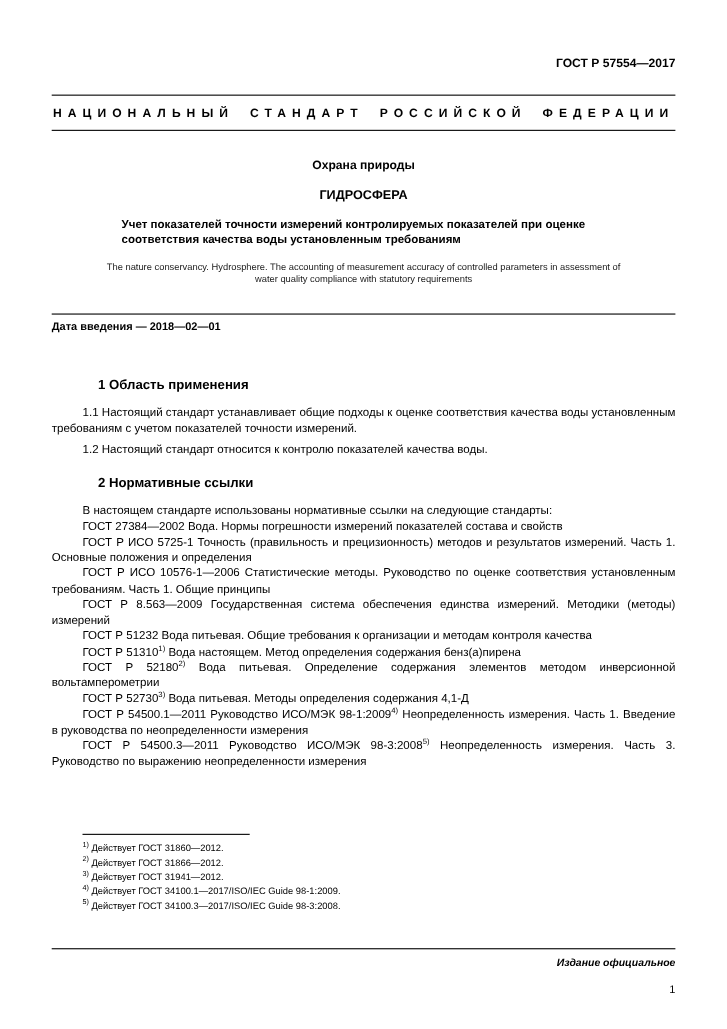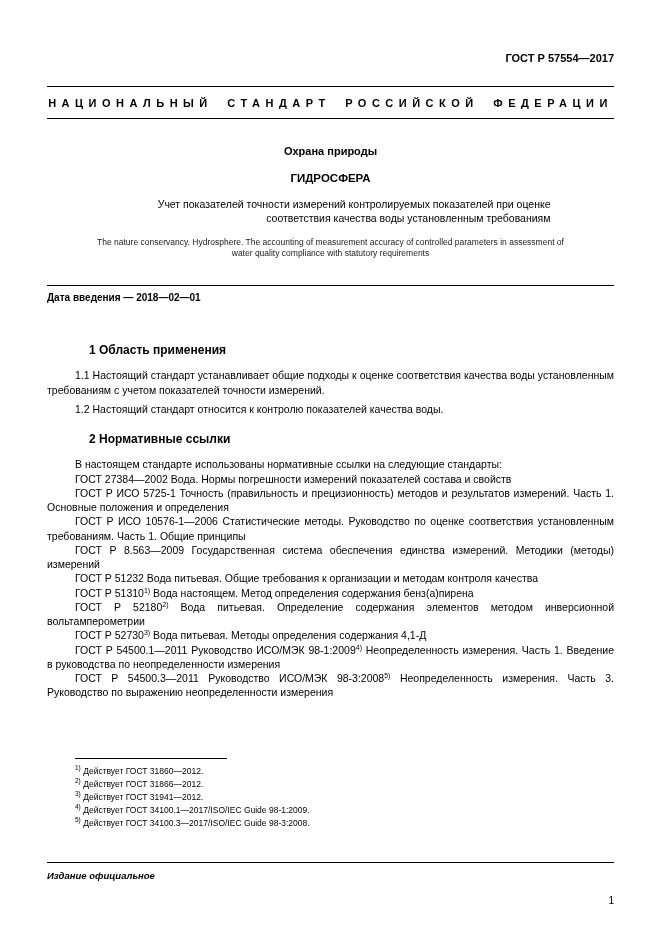--- a/index.html
+++ b/index.html
@@ -24,21 +24,21 @@
     text-align: center;
   }
   .banner-text {
     font-size: 11px; font-weight: bold;
     letter-spacing: 5.5px; word-spacing: 6px;
     white-space: nowrap;
   }
   .subject { text-align: center; font-weight: bold; font-size: 11px; margin-top: 26px; }
   .doc-title { text-align: center; font-weight: bold; font-size: 11.5px; margin-top: 15px; }
   .subtitle {
-    text-align: right; font-weight: normal; font-size: 10.5px;
+    text-align: left; font-weight: bold; font-size: 10.5px;
     line-height: 1.35; margin: 13px auto 0 auto; width: 440px;
   }
   .title-en {
     text-align: center; font-size: 8.5px; line-height: 1.3;
     margin: 12px auto 0 auto; width: 480px; color: #1a1a1a;
   }
   .date-rule { border: none; border-top: 1.2px solid #000; margin: 26px 0 0 0; }
   .effective-date { font-weight: bold; font-size: 10px; margin-top: 6px; }
   .section-heading { font-weight: bold; font-size: 12px; margin: 40px 0 0 42px; }
   .section-heading.second { margin-top: 16px; }
@@ -51,21 +51,21 @@
   .refs { margin-top: 0; }
   sup.ref-sup { font-size: 7px; line-height: 0; }
   .footnotes-block { margin-top: 58px; }
   .footnote-separator { border: none; border-top: 1px solid #000; width: 152px; margin: 0 0 6px 28px; }
   p.fn {
     font-size: 8.5px; line-height: 1.55; margin: 0 0 0 28px;
   }
   sup.fn-sup { font-size: 6.5px; line-height: 0; }
   .footer { position: absolute; left: 47px; right: 47px; top: 862px; }
   .footer-rule { border: none; border-top: 1.2px solid #000; margin: 0; }
-  .edition { font-weight: bold; font-style: italic; font-size: 9.5px; margin-top: 7px; }
+  .edition { font-weight: bold; font-style: italic; font-size: 9.5px; margin-top: 7px; text-align: right; }
   .page-num { text-align: right; font-size: 10px; margin-top: 14px; }
 </style>
 </head>
 <body>
 
 <div class="page">
 
   <div class="doc-code">ГОСТ Р 57554—2017</div>
 
   <div class="banner">

